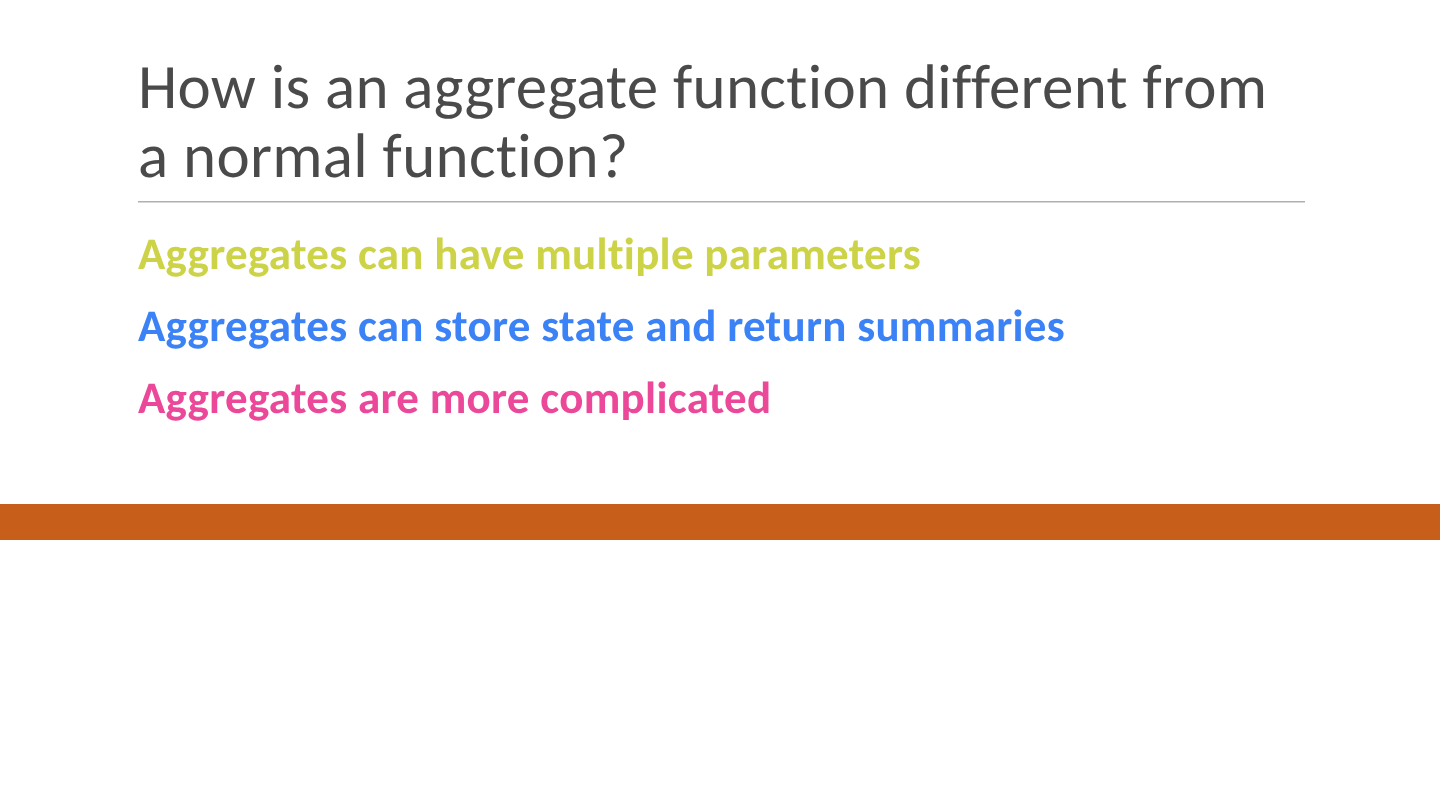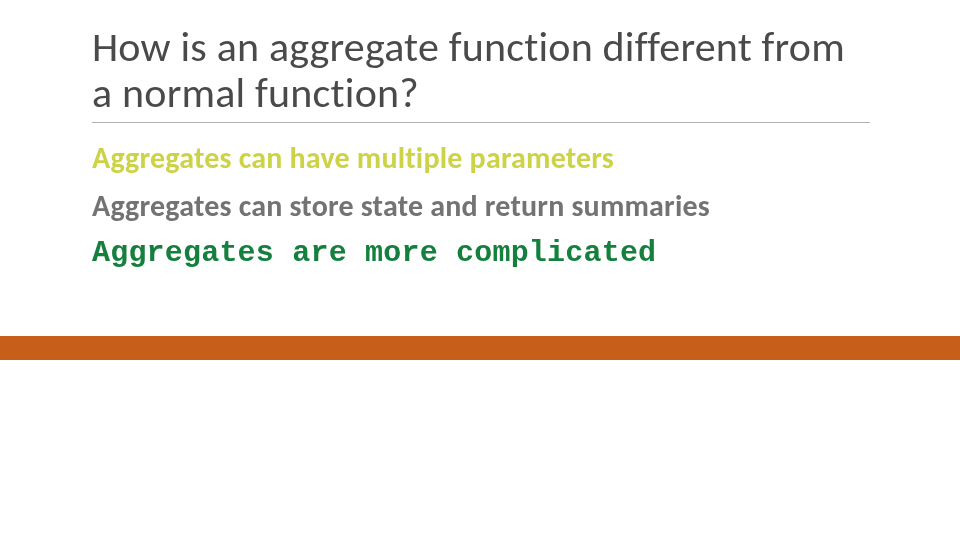--- a/index.html
+++ b/index.html
@@ -10,21 +10,21 @@
     background: #ffffff;
     font-family: "Segoe UI", "Calibri", "Helvetica Neue", Arial, sans-serif;
     overflow: hidden;
     position: relative;
   }
   .slide {
     position: relative;
     width: 960px;
     height: 380px;
     box-sizing: border-box;
-    padding: 24px 90px 0 92px;
+    padding: 36px 90px 0 92px;
   }
   .title {
     font-size: 42px;
     line-height: 1.1;
     font-weight: 300;
     color: #4a4a4a;
     letter-spacing: 0.2px;
     margin: 0 0 8px 0;
     border-bottom: 1px solid #b0b0b0;
     padding-bottom: 6px;
@@ -35,22 +35,22 @@
   .point {
     font-size: 30px;
     line-height: 1.12;
     font-weight: 700;
     margin: 0 0 14px 0;
     max-width: 620px;
     letter-spacing: 0.2px;
   }
   .p0 { color: #e8a23a; }
   .p1 { color: #cdd346; }
-  .p2 { color: #737373; }
-  .p3 { color: #15803d; font-family: Liberation Mono, monospace; }
+  .p2 { color: #3b82f6; }
+  .p3 { color: #ec4899; }
   .footer-bar {
     position: absolute;
     left: 0;
     right: 0;
     bottom: 20px;
     height: 24px;
     background: #c75f1b;
   }
 </style>
 </head>

